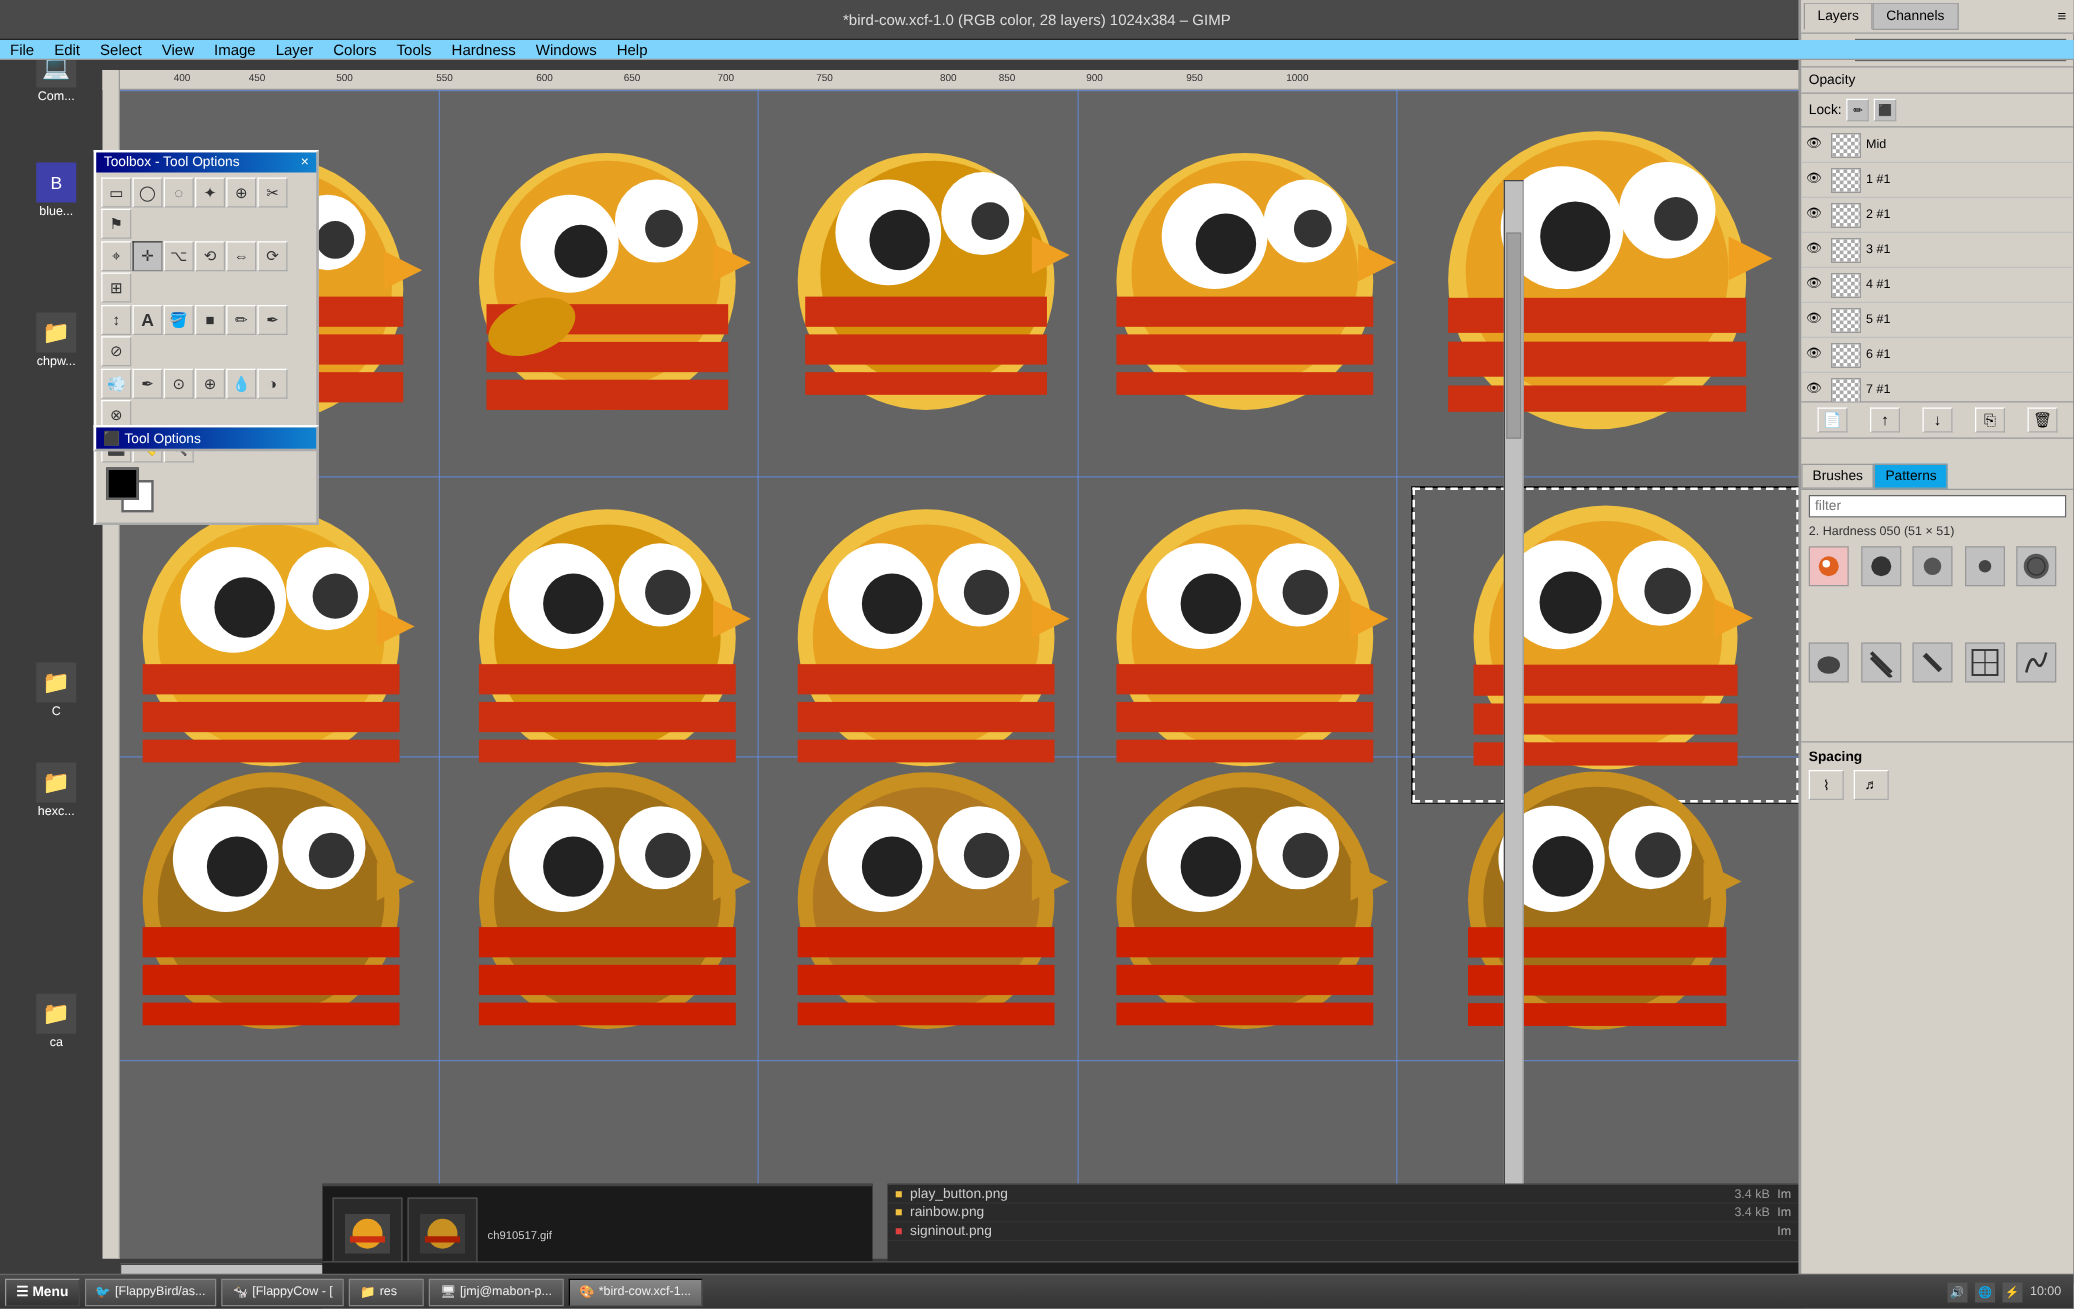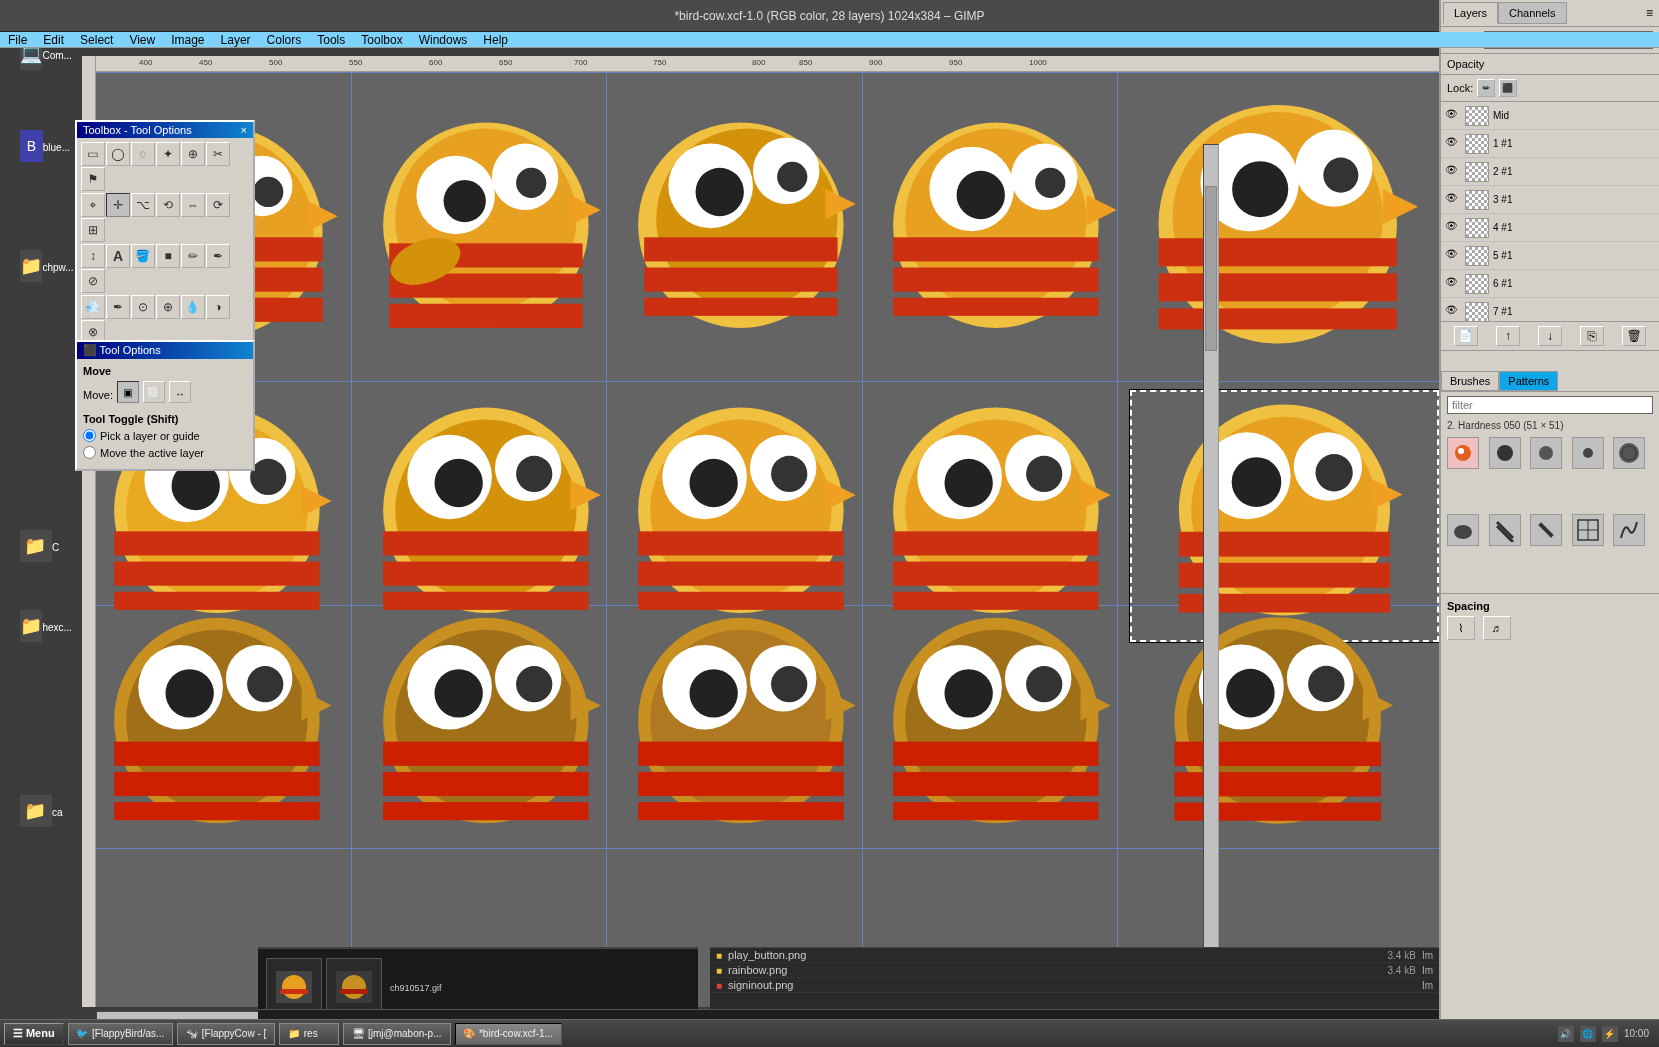--- a/index.html
+++ b/index.html
@@ -543,21 +543,21 @@
       width: 16px; height: 16px;
       background: #555;
       display: flex; align-items: center; justify-content: center;
       font-size: 9px;
     }
 
     
     .desktop-icon {
       position: absolute;
       display: flex;
-      flex-direction: row;
+      flex-direction: column;
       align-items: center;
       color: #fff;
       font-size: 10px;
       cursor: pointer;
       width: 50px;
       text-align: center;
     }
     .desktop-icon .icon-img {
       width: 32px; height: 32px;
       background: #4a4a4a;
@@ -603,21 +603,21 @@
 
 <div id="menu-bar">
   <span class="menu-item">File</span>
   <span class="menu-item">Edit</span>
   <span class="menu-item">Select</span>
   <span class="menu-item">View</span>
   <span class="menu-item">Image</span>
   <span class="menu-item">Layer</span>
   <span class="menu-item">Colors</span>
   <span class="menu-item">Tools</span>
-  <span class="menu-item">Toolbox</span>
+  <span class="menu-item">Hardness</span>
   <span class="menu-item">Windows</span>
   <span class="menu-item">Help</span>
 </div>
 
 <div id="ruler-h">
   <div class="ruler-label" style="left:30px">400</div>
   <div class="ruler-label" style="left:90px">450</div>
   <div class="ruler-label" style="left:160px">500</div>
   <div class="ruler-label" style="left:240px">550</div>
   <div class="ruler-label" style="left:320px">600</div>
@@ -912,40 +912,20 @@
     <div id="color-swatch">
       <div id="bg-color"></div>
       <div id="fg-color"></div>
     </div>
   </div>
 </div>
 
 <div id="tool-options">
   <div id="tool-options-title">
     <span>⬛ Tool Options</span>
-  </div>
-  <div class="tool-options-content">
-    <div class="options-section-title">Move</div>
-    <div class="options-row">
-      <span>Move:</span>
-      <div class="move-icon-row" style="margin-left:4px;">
-        <div class="move-icon active">▣</div>
-        <div class="move-icon">⬜</div>
-        <div class="move-icon">↔</div>
-      </div>
-    </div>
-    <div class="options-section-title">Tool Toggle (Shift)</div>
-    <div class="options-row">
-      <input type="radio" name="move_mode" checked="" style="">
-      <label>Pick a layer or guide</label>
-    </div>
-    <div class="options-row">
-      <input type="radio" name="move_mode" style="">
-      <label>Move the active layer</label>
-    </div>
   </div>
 </div>
 
 <div id="right-panel">
 
   <div id="layers-header">
     <div class="layers-tab active">Layers</div>
     <div class="layers-tab">Channels</div>
     <div style="margin-left:auto; display:flex; align-items:center;">
       <span style="font-size:12px;padding:2px 4px;cursor:pointer;">≡</span>

